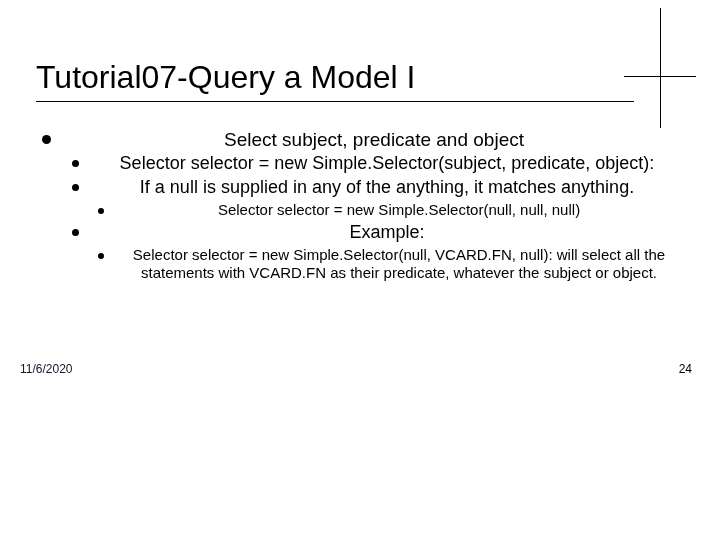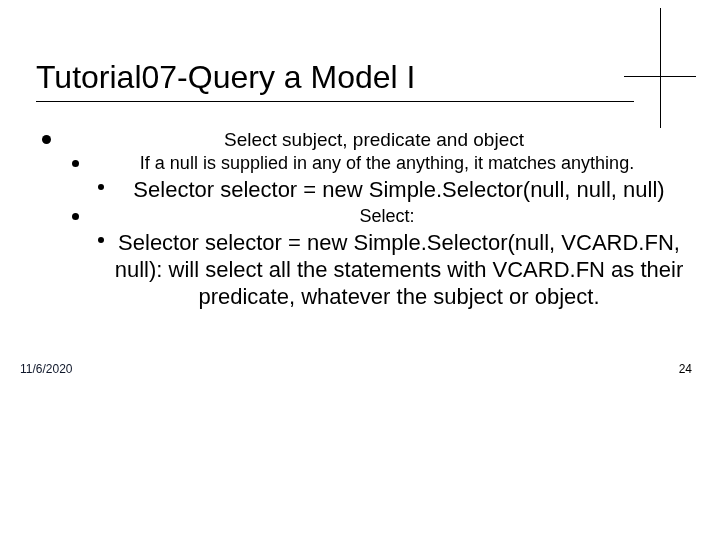--- a/index.html
+++ b/index.html
@@ -12,21 +12,21 @@
   .title-wrap { position: relative; }
   .title { font-size: 32px; font-weight: normal; line-height: 1.1; }
   .rule { border: none; border-top: 1px solid #000; margin-top: 6px; width: 598px; }
   .content { margin-top: 26px; font-size: 19px; line-height: 1.22; text-align: center; }
   ul { list-style: none; }
   li { position: relative; }
   .b0 { padding-left: 28px; margin-bottom: 12px; }
   .b0::before { content: ""; position: absolute; left: 6px; top: 7px; width: 9px; height: 9px; background: #000; border-radius: 50%; }
   .b1 { padding-left: 26px; font-size: 18px; margin-bottom: 2px; }
   .b1::before { content: ""; position: absolute; left: 8px; top: 7px; width: 7px; height: 7px; background: #000; border-radius: 50%; }
-  .b2 { padding-left: 24px; font-size: 22px; margin-top: 2px; margin-bottom: 2px; }
+  .b2 { padding-left: 24px; font-size: 15px; margin-top: 2px; margin-bottom: 2px; }
   .b2::before { content: ""; position: absolute; left: 8px; top: 7px; width: 6px; height: 6px; background: #000; border-radius: 50%; }
   .b1-list { margin-top: 2px; }
   .footer-date { position: absolute; left: 20px; bottom: 16px; font-size: 12px; color: #0f172a; }
   .footer-num  { position: absolute; right: 28px; bottom: 16px; font-size: 12px; color: #000; }
 </style>
 </head>
 <body>
 
 <div class="slide">
 
@@ -39,29 +39,32 @@
     <h1 class="title">Tutorial07-Query a Model I</h1>
     <hr class="rule">
   </div>
 
   <div class="content">
     <ul>
       <li class="b0">
         <span>Select subject, predicate and object</span>
         <ul class="b1-list">
           <li class="b1">
+            <span>Selector selector = new Simple.Selector(subject, predicate, object):</span>
+          </li>
+          <li class="b1">
             <span>If a null is supplied in any of the anything, it matches anything.</span>
             <ul>
               <li class="b2">
                 <span>Selector selector = new Simple.Selector(null, null, null)</span>
               </li>
             </ul>
           </li>
           <li class="b1">
-            <span>Select:</span>
+            <span>Example:</span>
             <ul>
               <li class="b2">
                 <span>Selector selector = new Simple.Selector(null, VCARD.FN, null): will select all the statements with VCARD.FN as their predicate, whatever the subject or object.</span>
               </li>
             </ul>
           </li>
         </ul>
       </li>
     </ul>
   </div>

